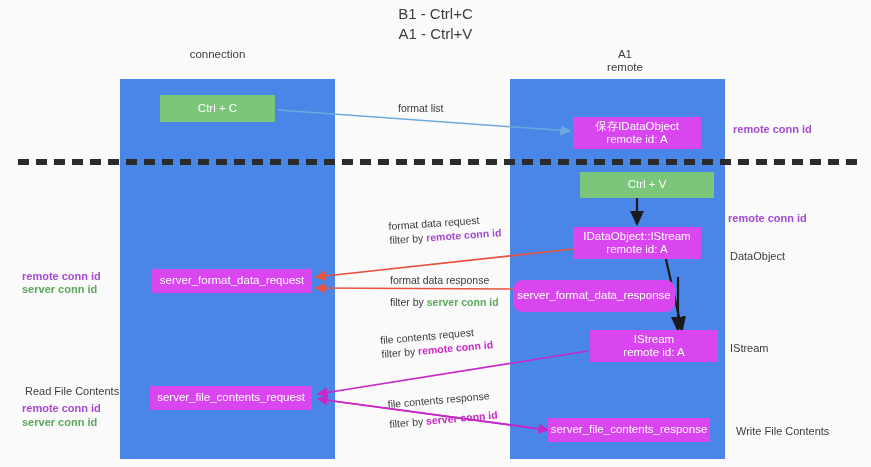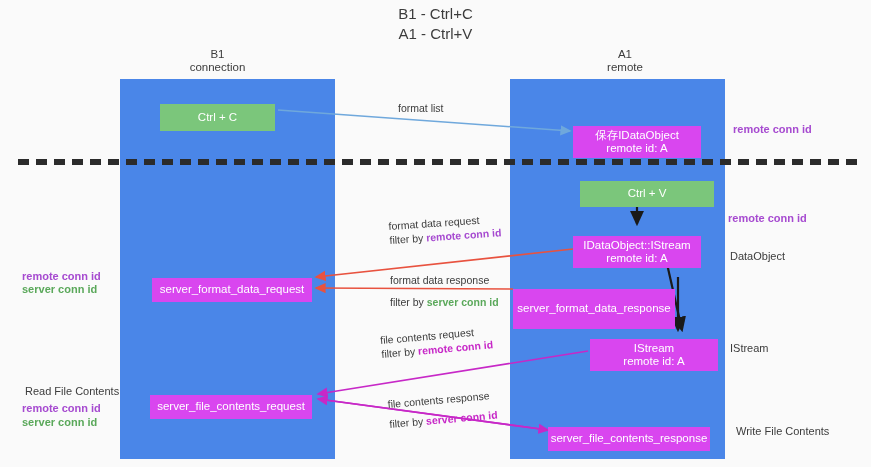--- a/index.html
+++ b/index.html
@@ -38,21 +38,20 @@
     position: absolute;
     box-sizing: border-box;
     display: flex;
     flex-direction: column;
     align-items: center;
     justify-content: center;
     font-size: 11.5px;
     color: #ffffff;
     line-height: 13.5px;
     text-align: center;
-    margin-top: 9px;
   }
   .node.green { background: #7bc67b; }
   .node.orange { background: #d946ef; }
   .title-block {
     position: absolute;
     left: 0;
     top: 4px;
     width: 871px;
     text-align: center;
     font-size: 15px;
@@ -82,21 +81,20 @@
 <body>
 
 <div id="canvas">
 
   <div class="title-block">
     <div>B1 - Ctrl+C</div>
     <div>A1 - Ctrl+V</div>
   </div>
 
   <div class="lane-title" style="left:140px; top:48px; width:155px;">
-    <div>B1</div>
     <div>connection</div>
   </div>
   <div class="lane-title" style="left:545px; top:48px; width:160px;">
     <div>A1</div>
     <div>remote</div>
   </div>
 
   <div class="lane" style="left:120px; top:79px; width:215px; height:380px;"></div>
   <div class="lane" style="left:510px; top:79px; width:215px; height:380px;"></div>
 
@@ -151,21 +149,21 @@
 
   <div class="node orange" style="left:573px; top:227px; width:128px; height:32px;">
     <span>IDataObject::IStream</span>
     <span>remote id: A</span>
   </div>
 
   <div class="node orange" style="left:152px; top:269px; width:160px; height:24px;">
     <span>server_format_data_request</span>
   </div>
 
-  <div class="node orange" style="left:513px; top:280px; width:162px; height:40px;">
+  <div class="node orange" style="left:513px; top:280px; width:162px; height:32px;border-radius:9px;">
     <span>server_format_data_response</span>
   </div>
 
   <div class="node orange" style="left:590px; top:330px; width:128px; height:32px;">
     <span>IStream</span>
     <span>remote id: A</span>
   </div>
 
   <div class="node orange" style="left:150px; top:386px; width:162px; height:24px;">
     <span>server_file_contents_request</span>

